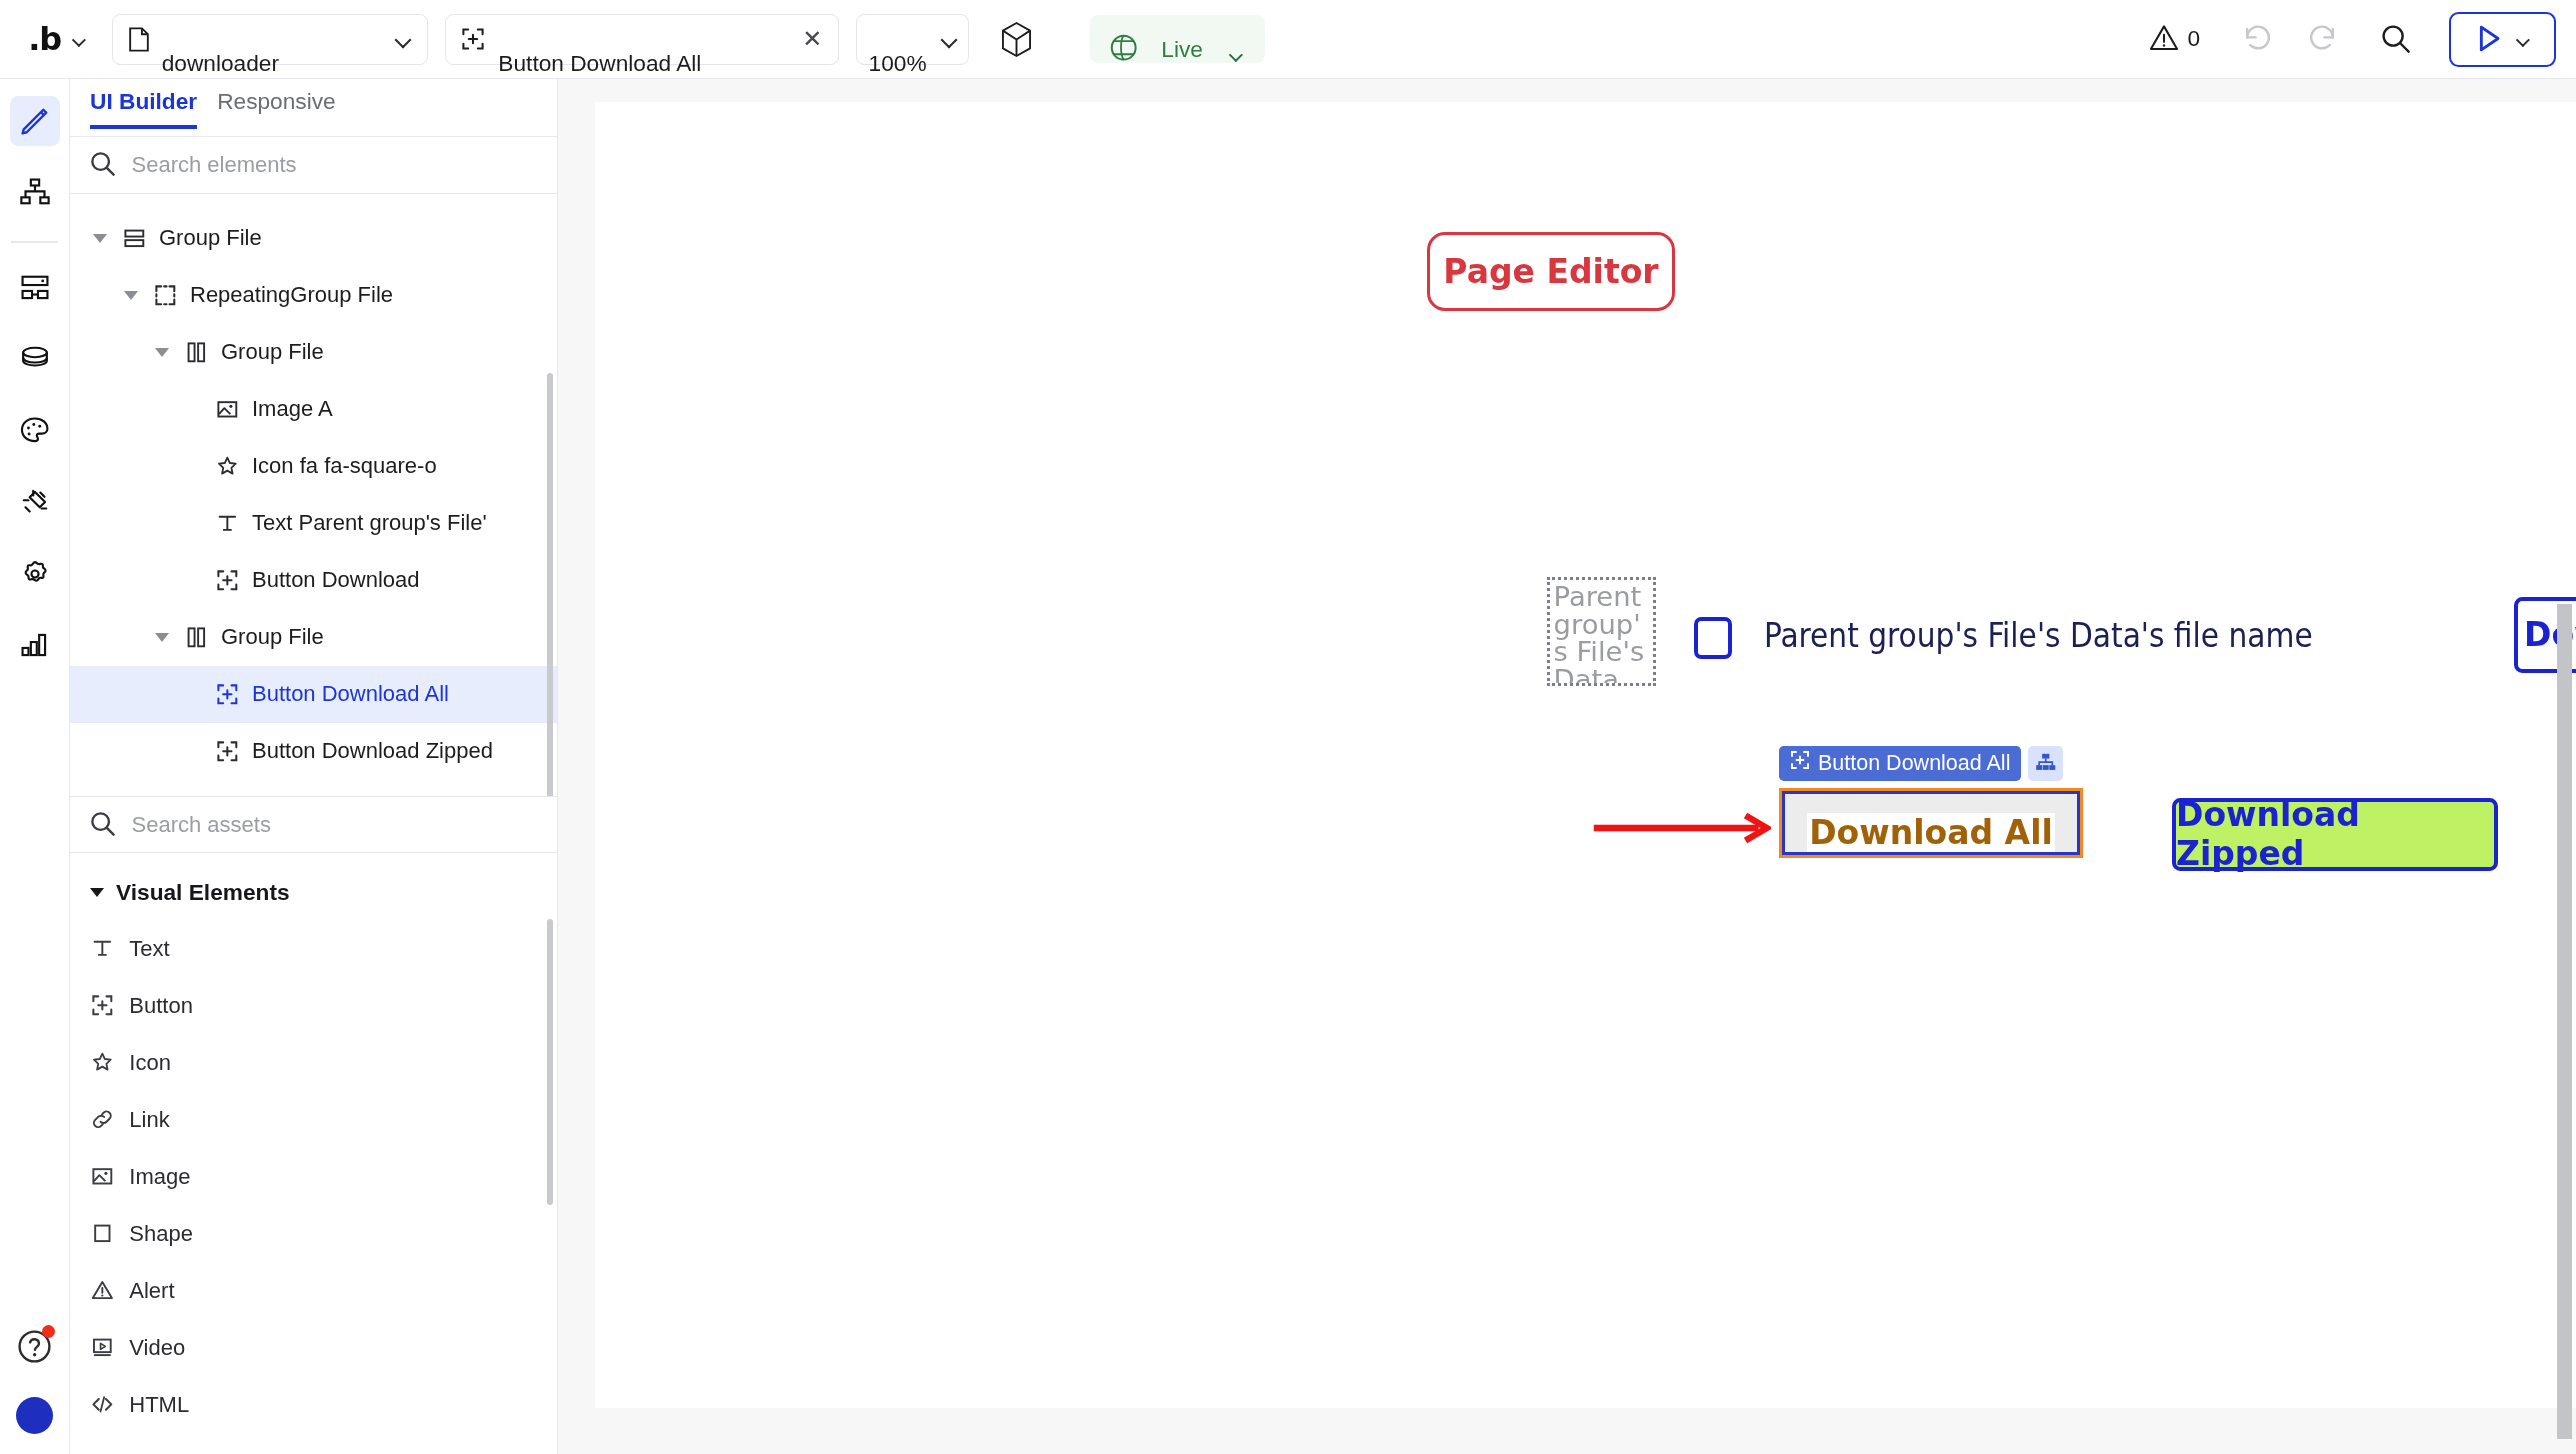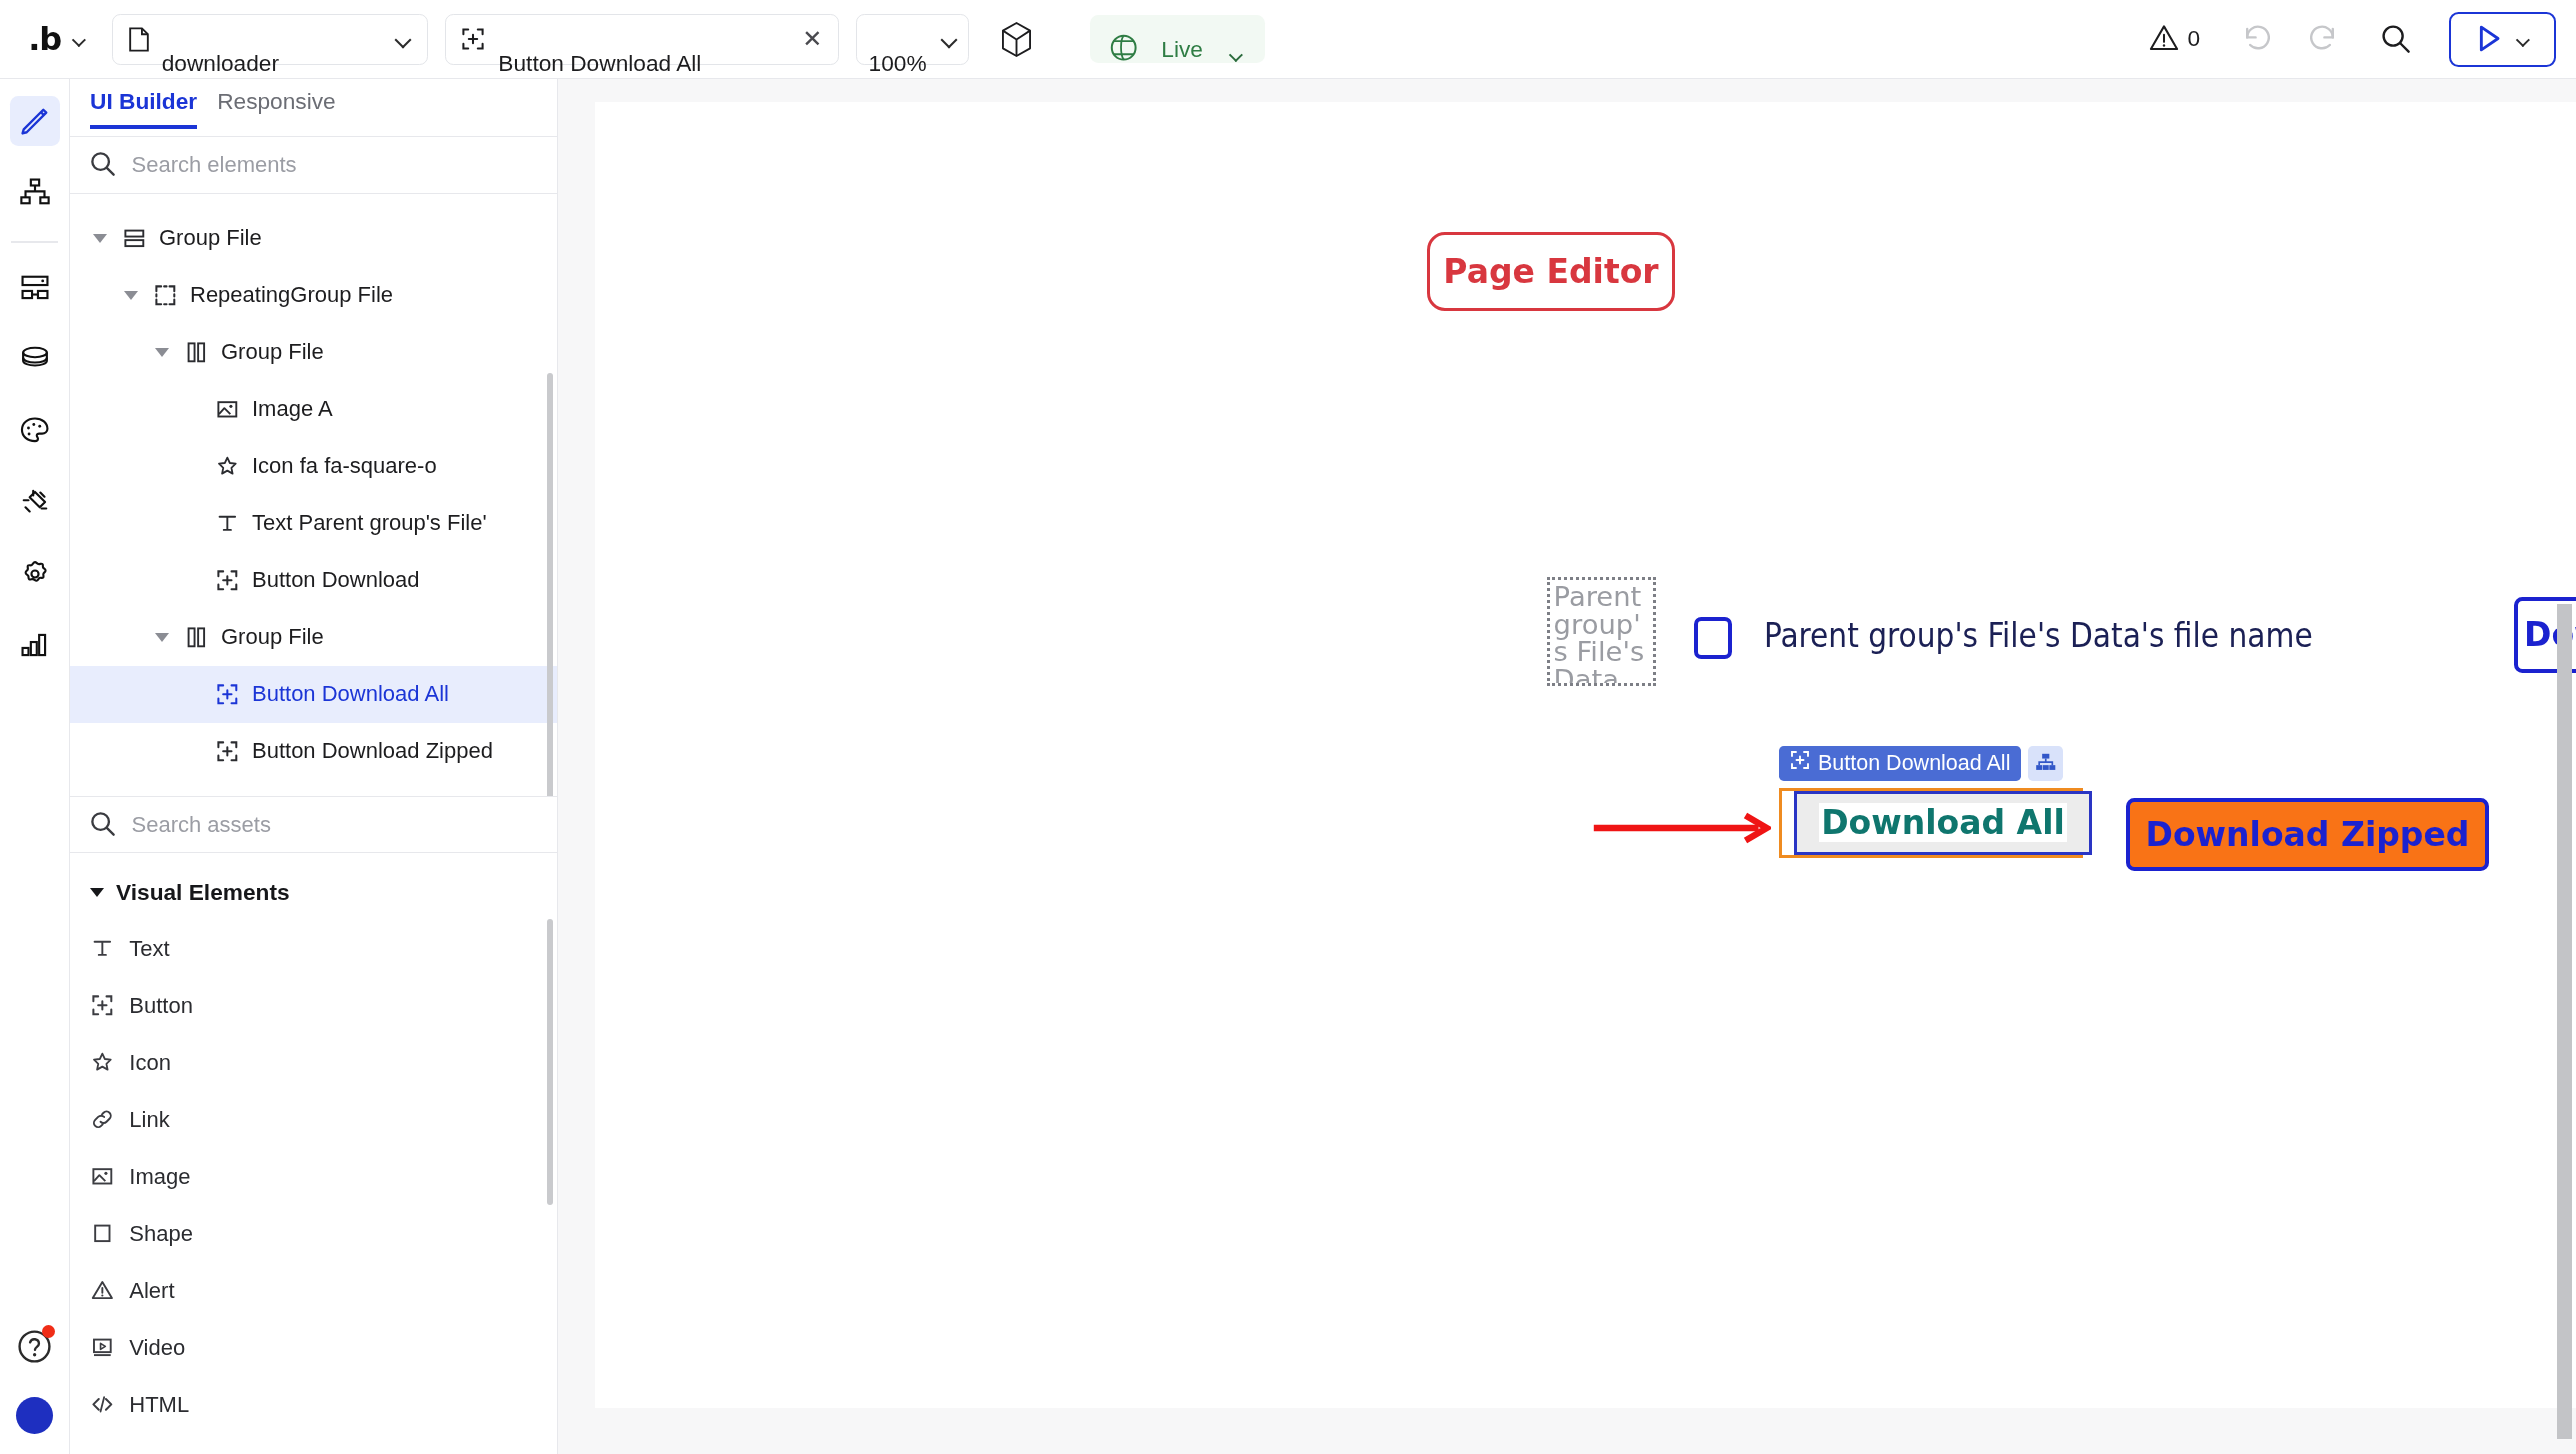--- a/index.html
+++ b/index.html
@@ -182,30 +182,29 @@
     background: #d9e2fa; display: flex; align-items: center; justify-content: center; cursor: pointer;
   }
 
   .btn-download-all-wrap {
     position: absolute; left: 1184px; top: 686px; width: 304px; height: 70px;
     border: 3.6px solid #ef8b20; padding: 0;
   }
   .btn-download-all {
     width: 100%; height: 100%;
     border: 3.6px solid #2a35c4; background: #ececec;
-    display: flex; align-items: center; justify-content: center;
-    font-size: 33px; font-weight: 700; color: #0f766e;
+    display: flex; align-items: flex-end; justify-content: center;
+    font-size: 33px; font-weight: 700; color: #a16207;
     font-family: "DejaVu Sans", sans-serif;
-    margin-left: 12px;
   }
   .btn-download-all .txt { background: #fff; padding: 0 2.4px; }
 
   .btn-zipped {
-    position: absolute; left: 1531px; top: 696px; width: 363px; height: 73px;
-    border: 4.8px solid #1b22cf; border-radius: 8.3px; background: #f97316;
+    position: absolute; left: 1577px; top: 696px; width: 326px; height: 73px;
+    border: 4.8px solid #1b22cf; border-radius: 8.3px; background: #bef264;
     display: flex; align-items: center; justify-content: center;
     font-size: 33px; font-weight: 700; color: #1b22cf;
     font-family: "DejaVu Sans", sans-serif;
   }
 
   .red-arrow { position: absolute; left: 997px; top: 710px; width: 179px; height: 32px; }
 
   .canvas-sb {
     position: absolute; right: 3.6px; width: 15.5px; border-radius: 0;
     background: #c3c4c7;

